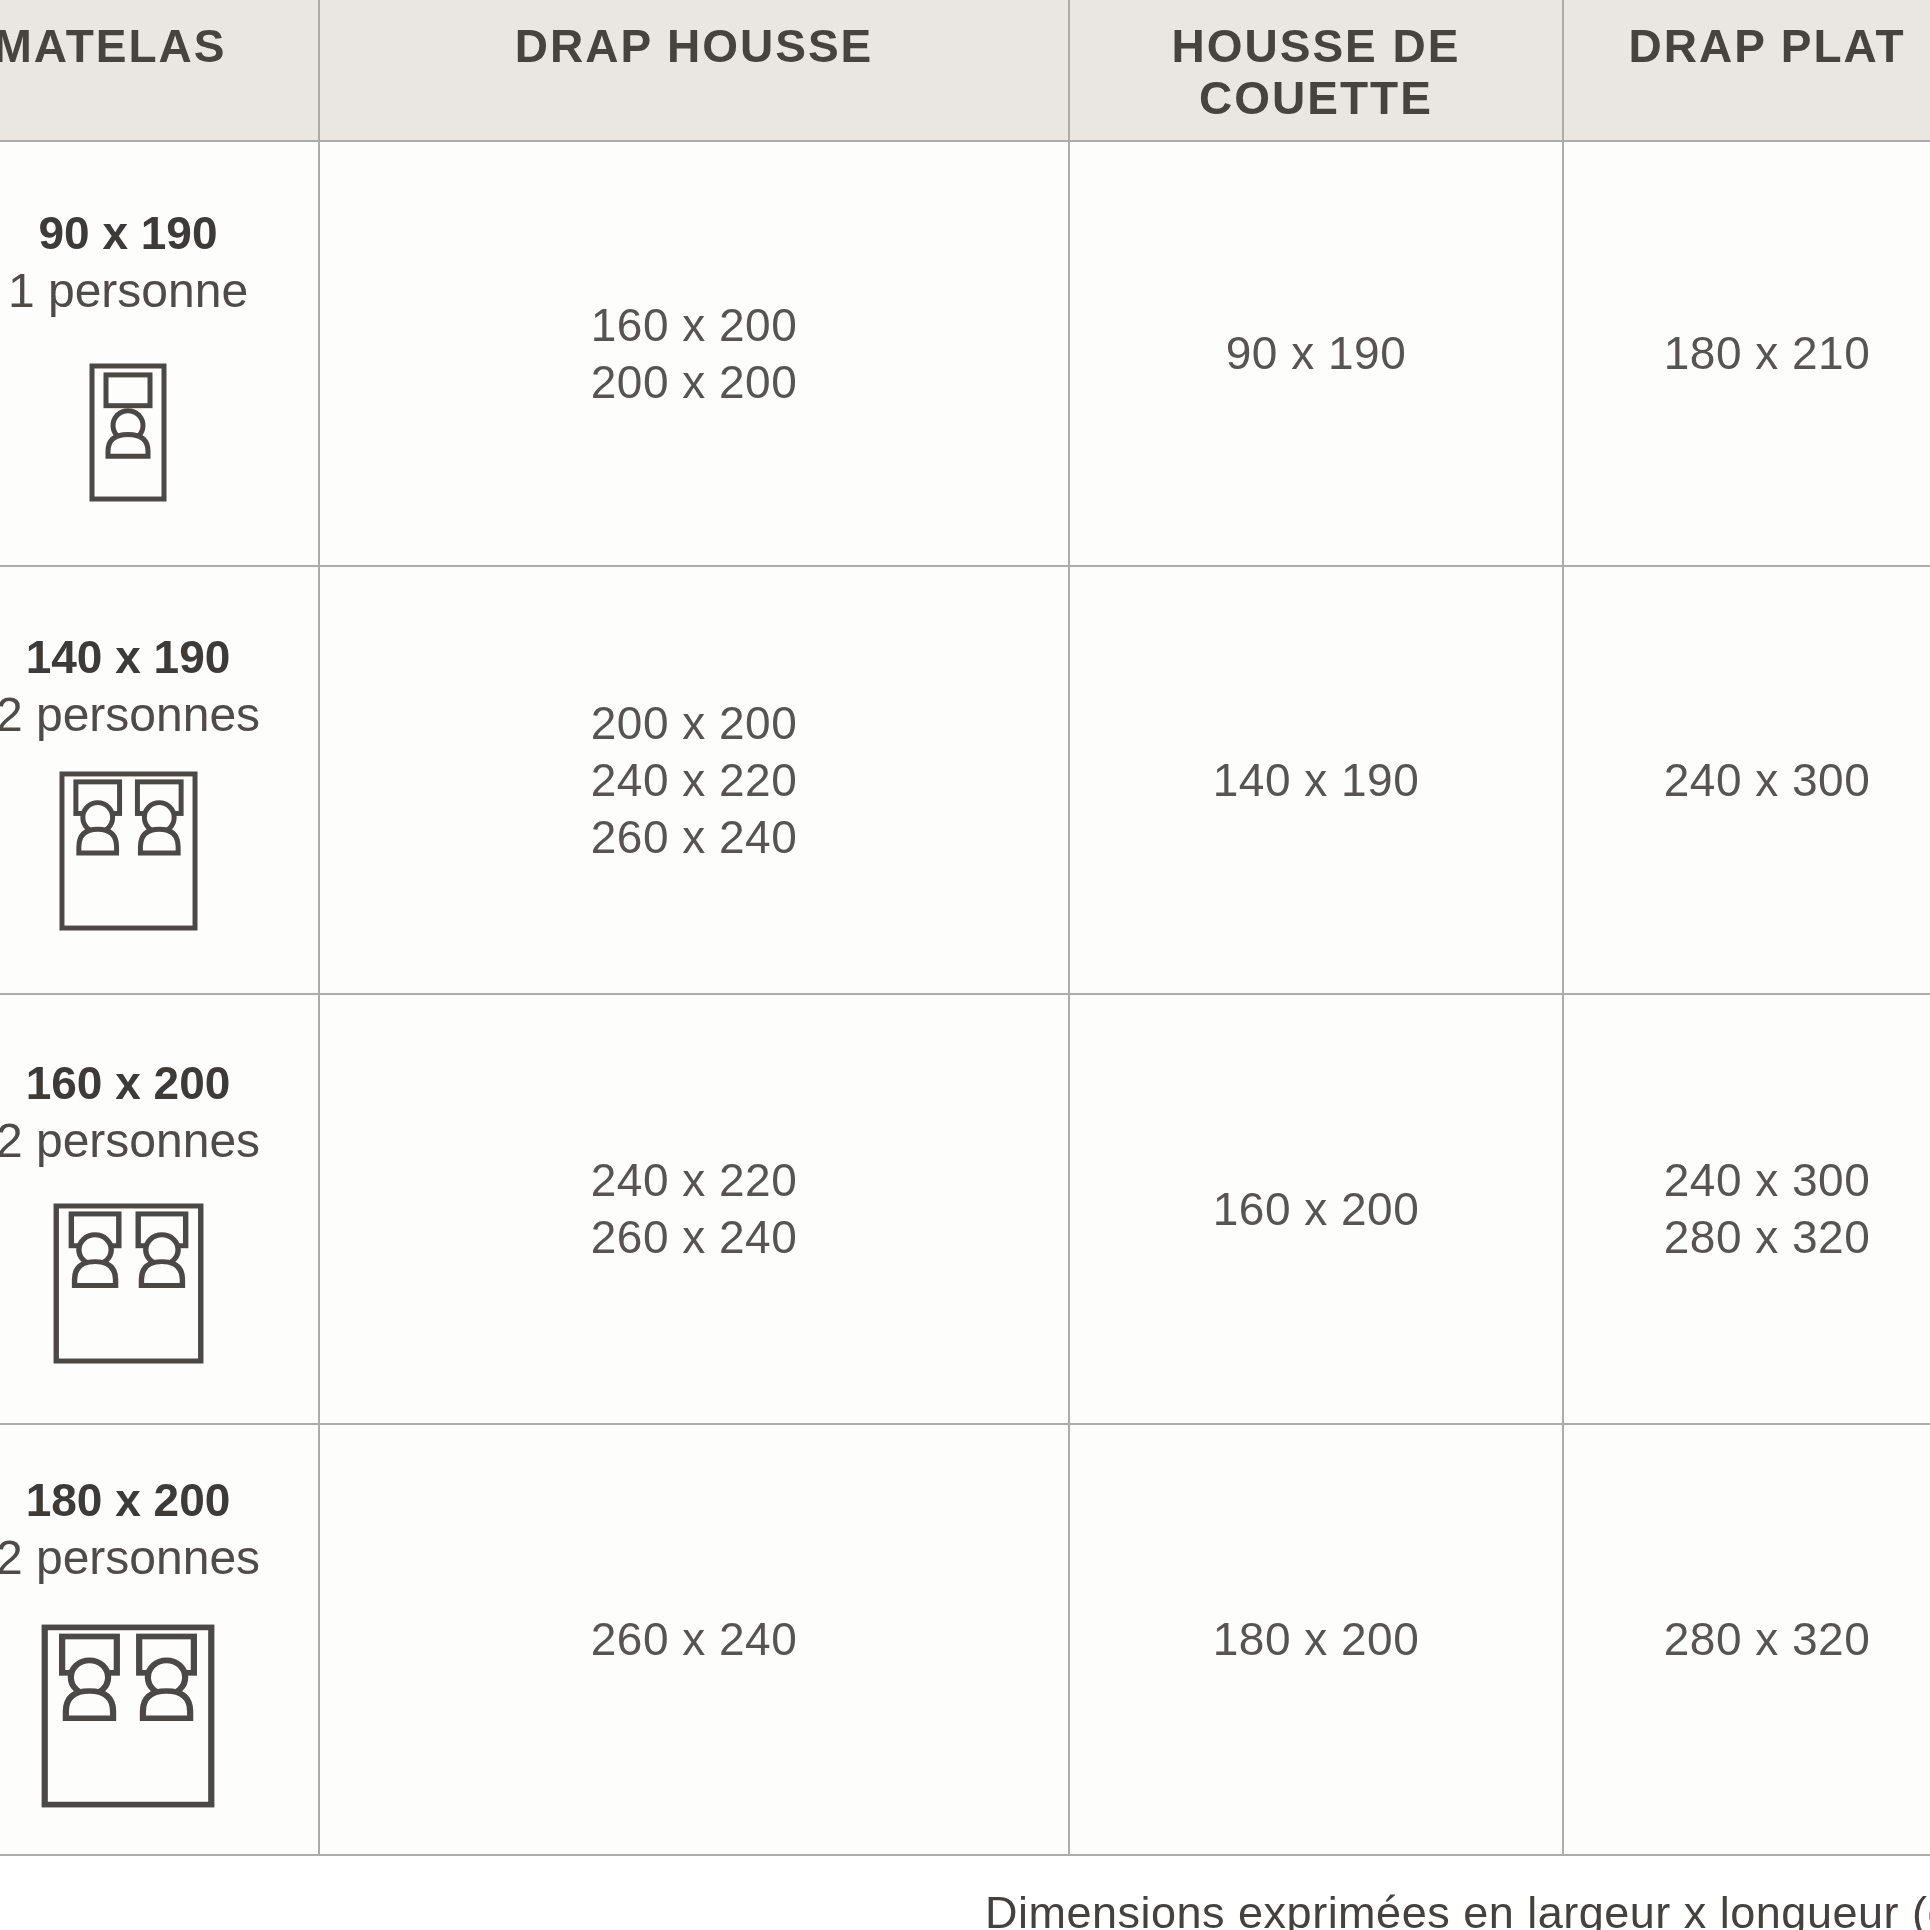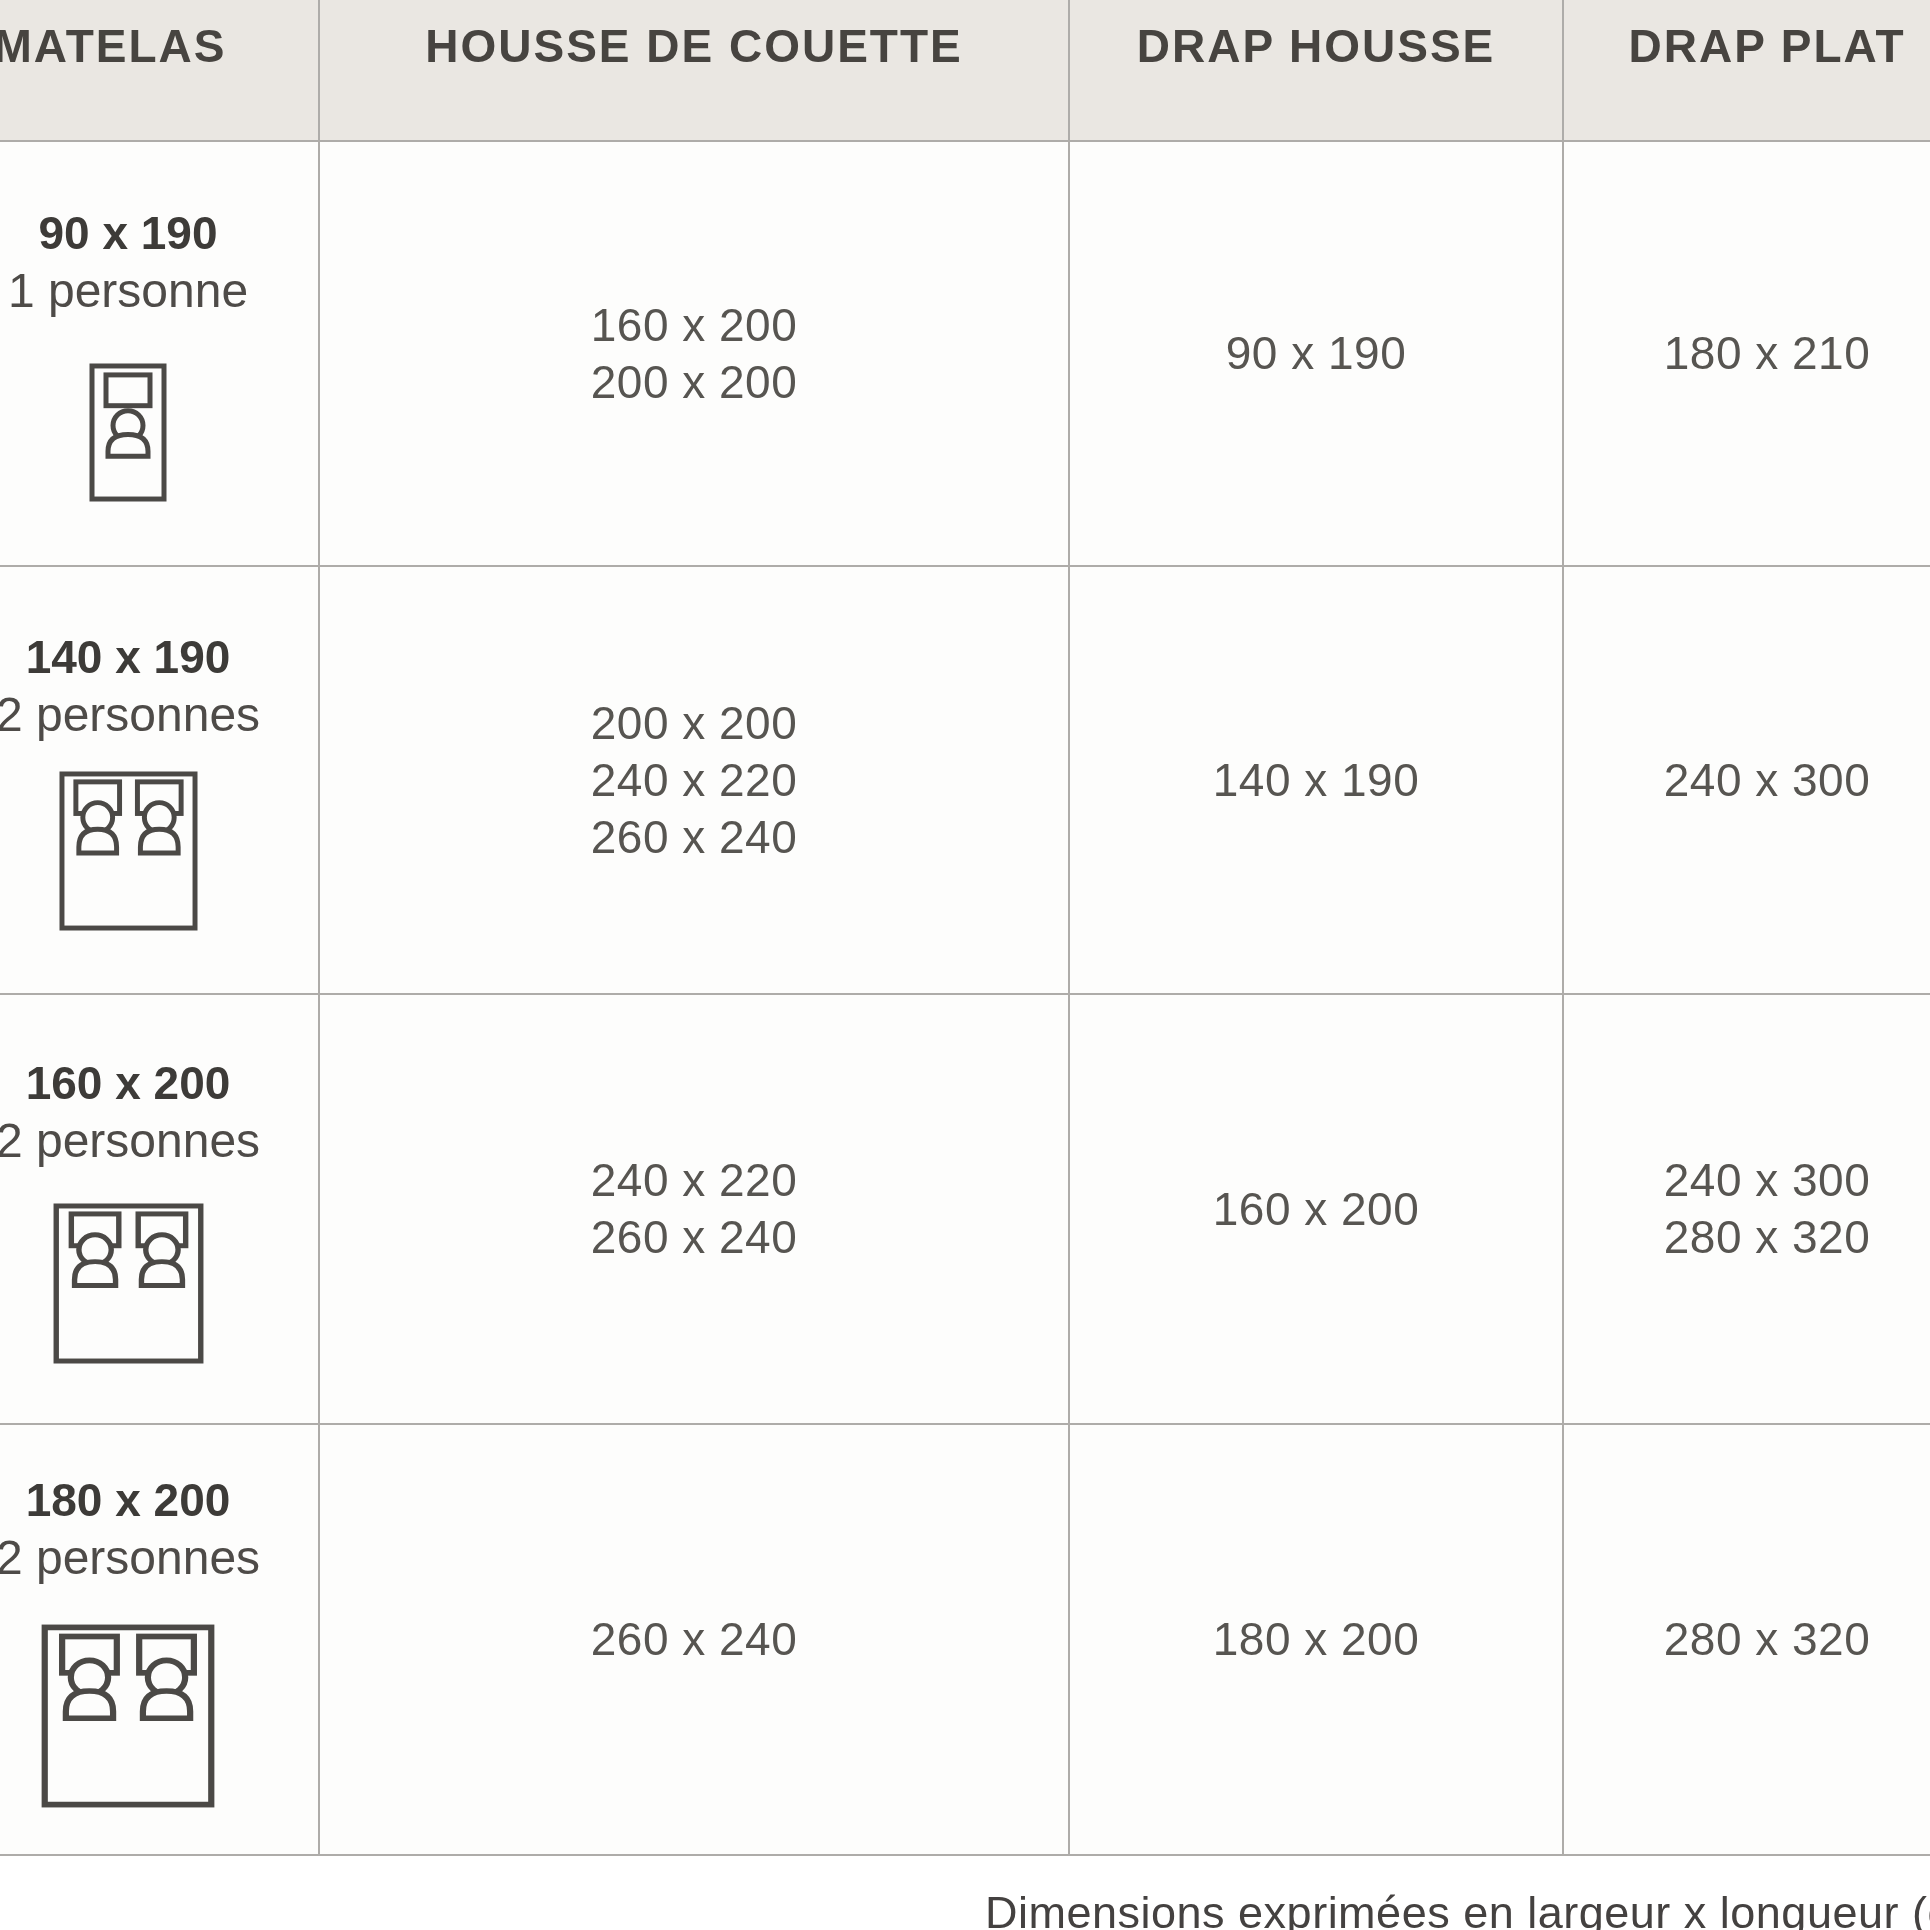--- a/index.html
+++ b/index.html
@@ -93,24 +93,24 @@
 </style>
 </head>
 <body>
 
 <div class="size-table">
 
   <div class="cell hcell">
     <div class="hlabel matelas">MATELAS</div>
   </div>
   <div class="cell hcell">
+    <div class="hlabel">DRAP HOUSSE</div>
+  </div>
+  <div class="cell hcell">
     <div class="hlabel">HOUSSE DE COUETTE</div>
-  </div>
-  <div class="cell hcell">
-    <div class="hlabel">DRAP HOUSSE</div>
   </div>
   <div class="cell hcell last-col">
     <div class="hlabel">DRAP PLAT</div>
   </div>
 
   <div class="cell r1">
     <div class="msize">90 x 190</div>
     <div class="persons">1 personne</div>
     <svg class="bed-svg" viewBox="0 0 78 140" preserveAspectRatio="none">
       <rect class="stroke" x="3" y="3" width="72" height="134"></rect>

